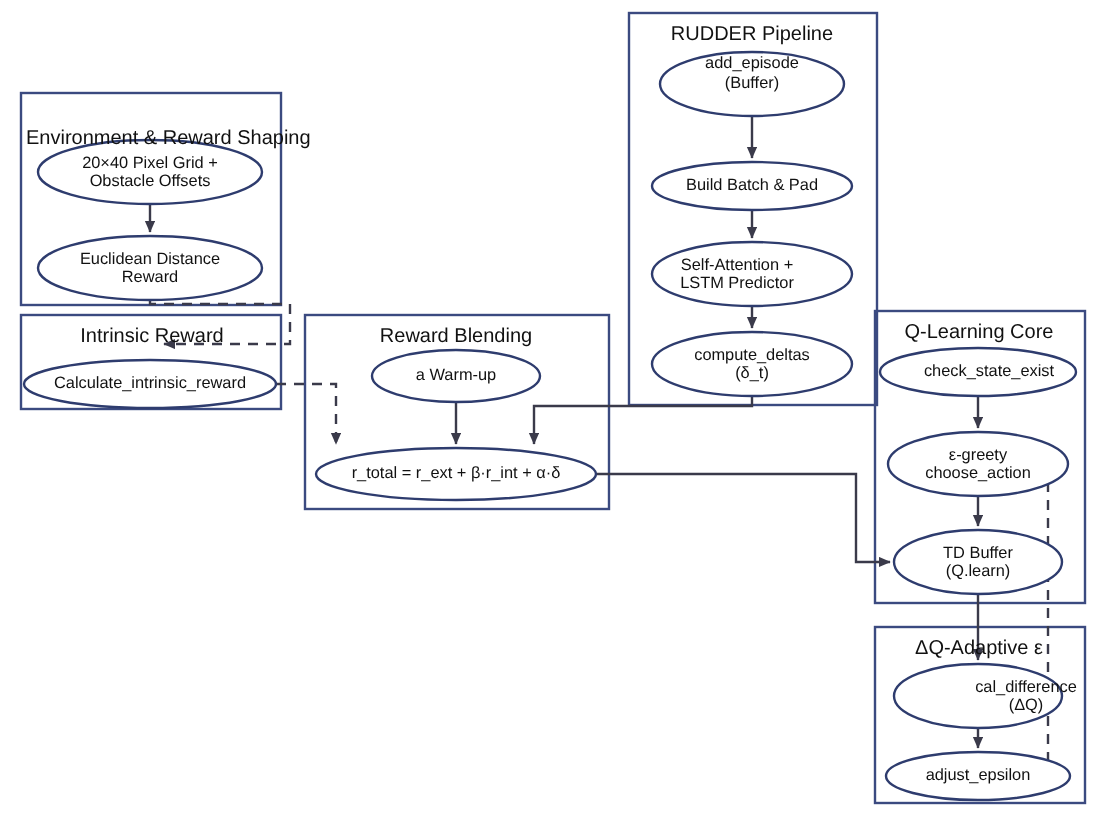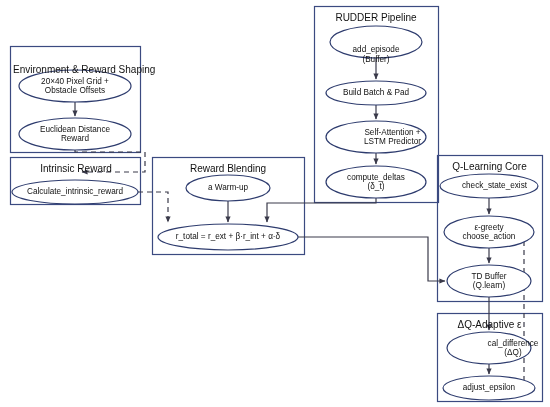--- a/index.html
+++ b/index.html
@@ -69,24 +69,24 @@
       <div class="lbl grp-title" style="width: 118px; left: 317px; top: 12px;">RUDDER Pipeline</div>
       <div class="lbl grp-title" style="width: 99px; left: 440px; top: 161px;">Q-Learning Core</div>
       <div class="lbl grp-title" style="width: 99px; left: 440px; top: 319px;">ΔQ-Adaptive ε</div>
       <div class="lbl node-lbl" style="width: 108px; left: 21px; top: 76.5px;">20×40 Pixel Grid +
 Obstacle Offsets</div>
       <div class="lbl node-lbl" style="width: 108px; left: 21px; top: 124.5px;">Euclidean Distance
 Reward</div>
       <div class="lbl node-lbl" style="width: 122px; left: 14px; top: 187px;">Calculate_intrinsic_reward</div>
       <div class="lbl node-lbl" style="width: 80px; left: 188px; top: 183px;">a Warm-up</div>
       <div class="lbl node-lbl" style="width: 136px; left: 160px; top: 232px;">r_total = r_ext + β·r_int + α·δ</div>
-      <div class="lbl node-lbl" style="width: 88px; left: 332px; top: 45px;">add_episode
+      <div class="lbl node-lbl" style="width: 88px; left: 332px; top: 27px;">add_episode
 (Buffer)</div>
       <div class="lbl node-lbl" style="width: 96px; left: 328px; top: 88px; text-align: center;">Build Batch &amp; Pad</div>
-      <div class="lbl node-lbl" style="width: 81px; left: 328px; top: 127.5px; margin-left: 24px;">Self-Attention +
+      <div class="lbl node-lbl" style="width: 81px; left: 328px; top: 127.5px;">Self-Attention +
 LSTM Predictor</div>
       <div class="lbl node-lbl" style="width: 96px; left: 328px; top: 172.5px;">compute_deltas
 (δ_t)</div>
       <div class="lbl node-lbl" style="width: 105px; left: 442px; top: 181px;">check_state_exist</div>
       <div class="lbl node-lbl" style="width: 86px; left: 446px; top: 222.5px;">ε-greety
 choose_action</div>
       <div class="lbl node-lbl" style="width: 80px; left: 449px; top: 271.5px;">TD Buffer
 (Q.learn)</div>
       <div class="lbl node-lbl" style="width: 100px; left: 463px; top: 338.5px;">cal_difference
 (ΔQ)</div>

